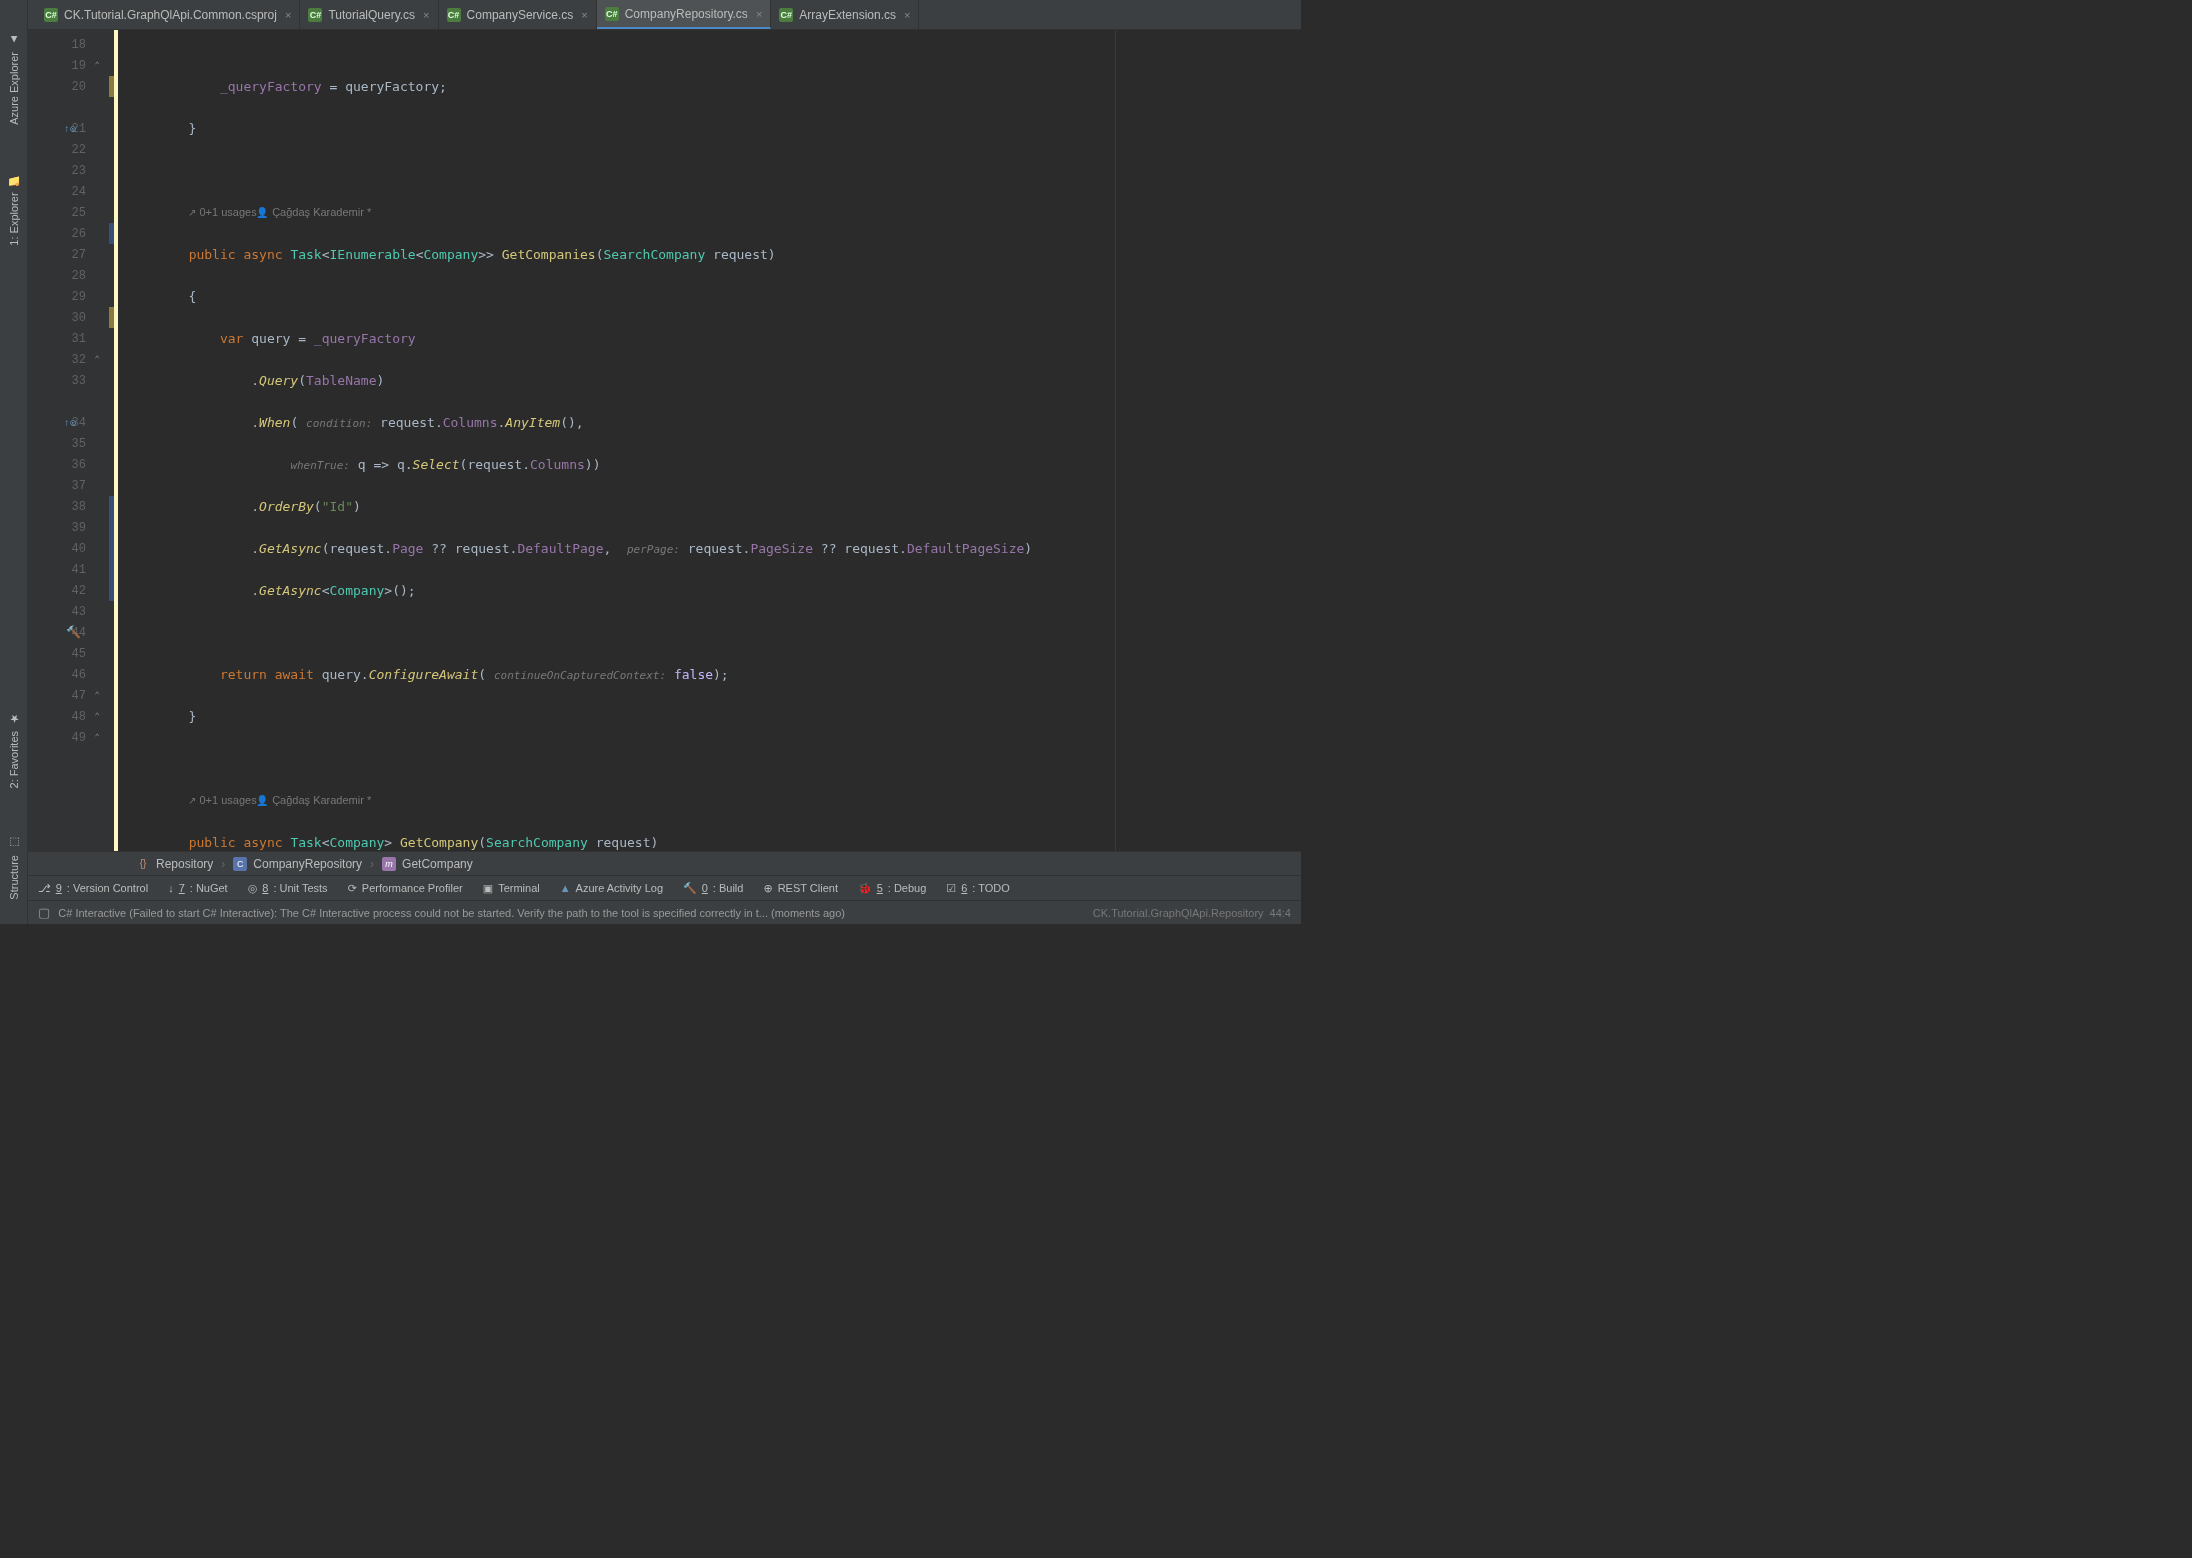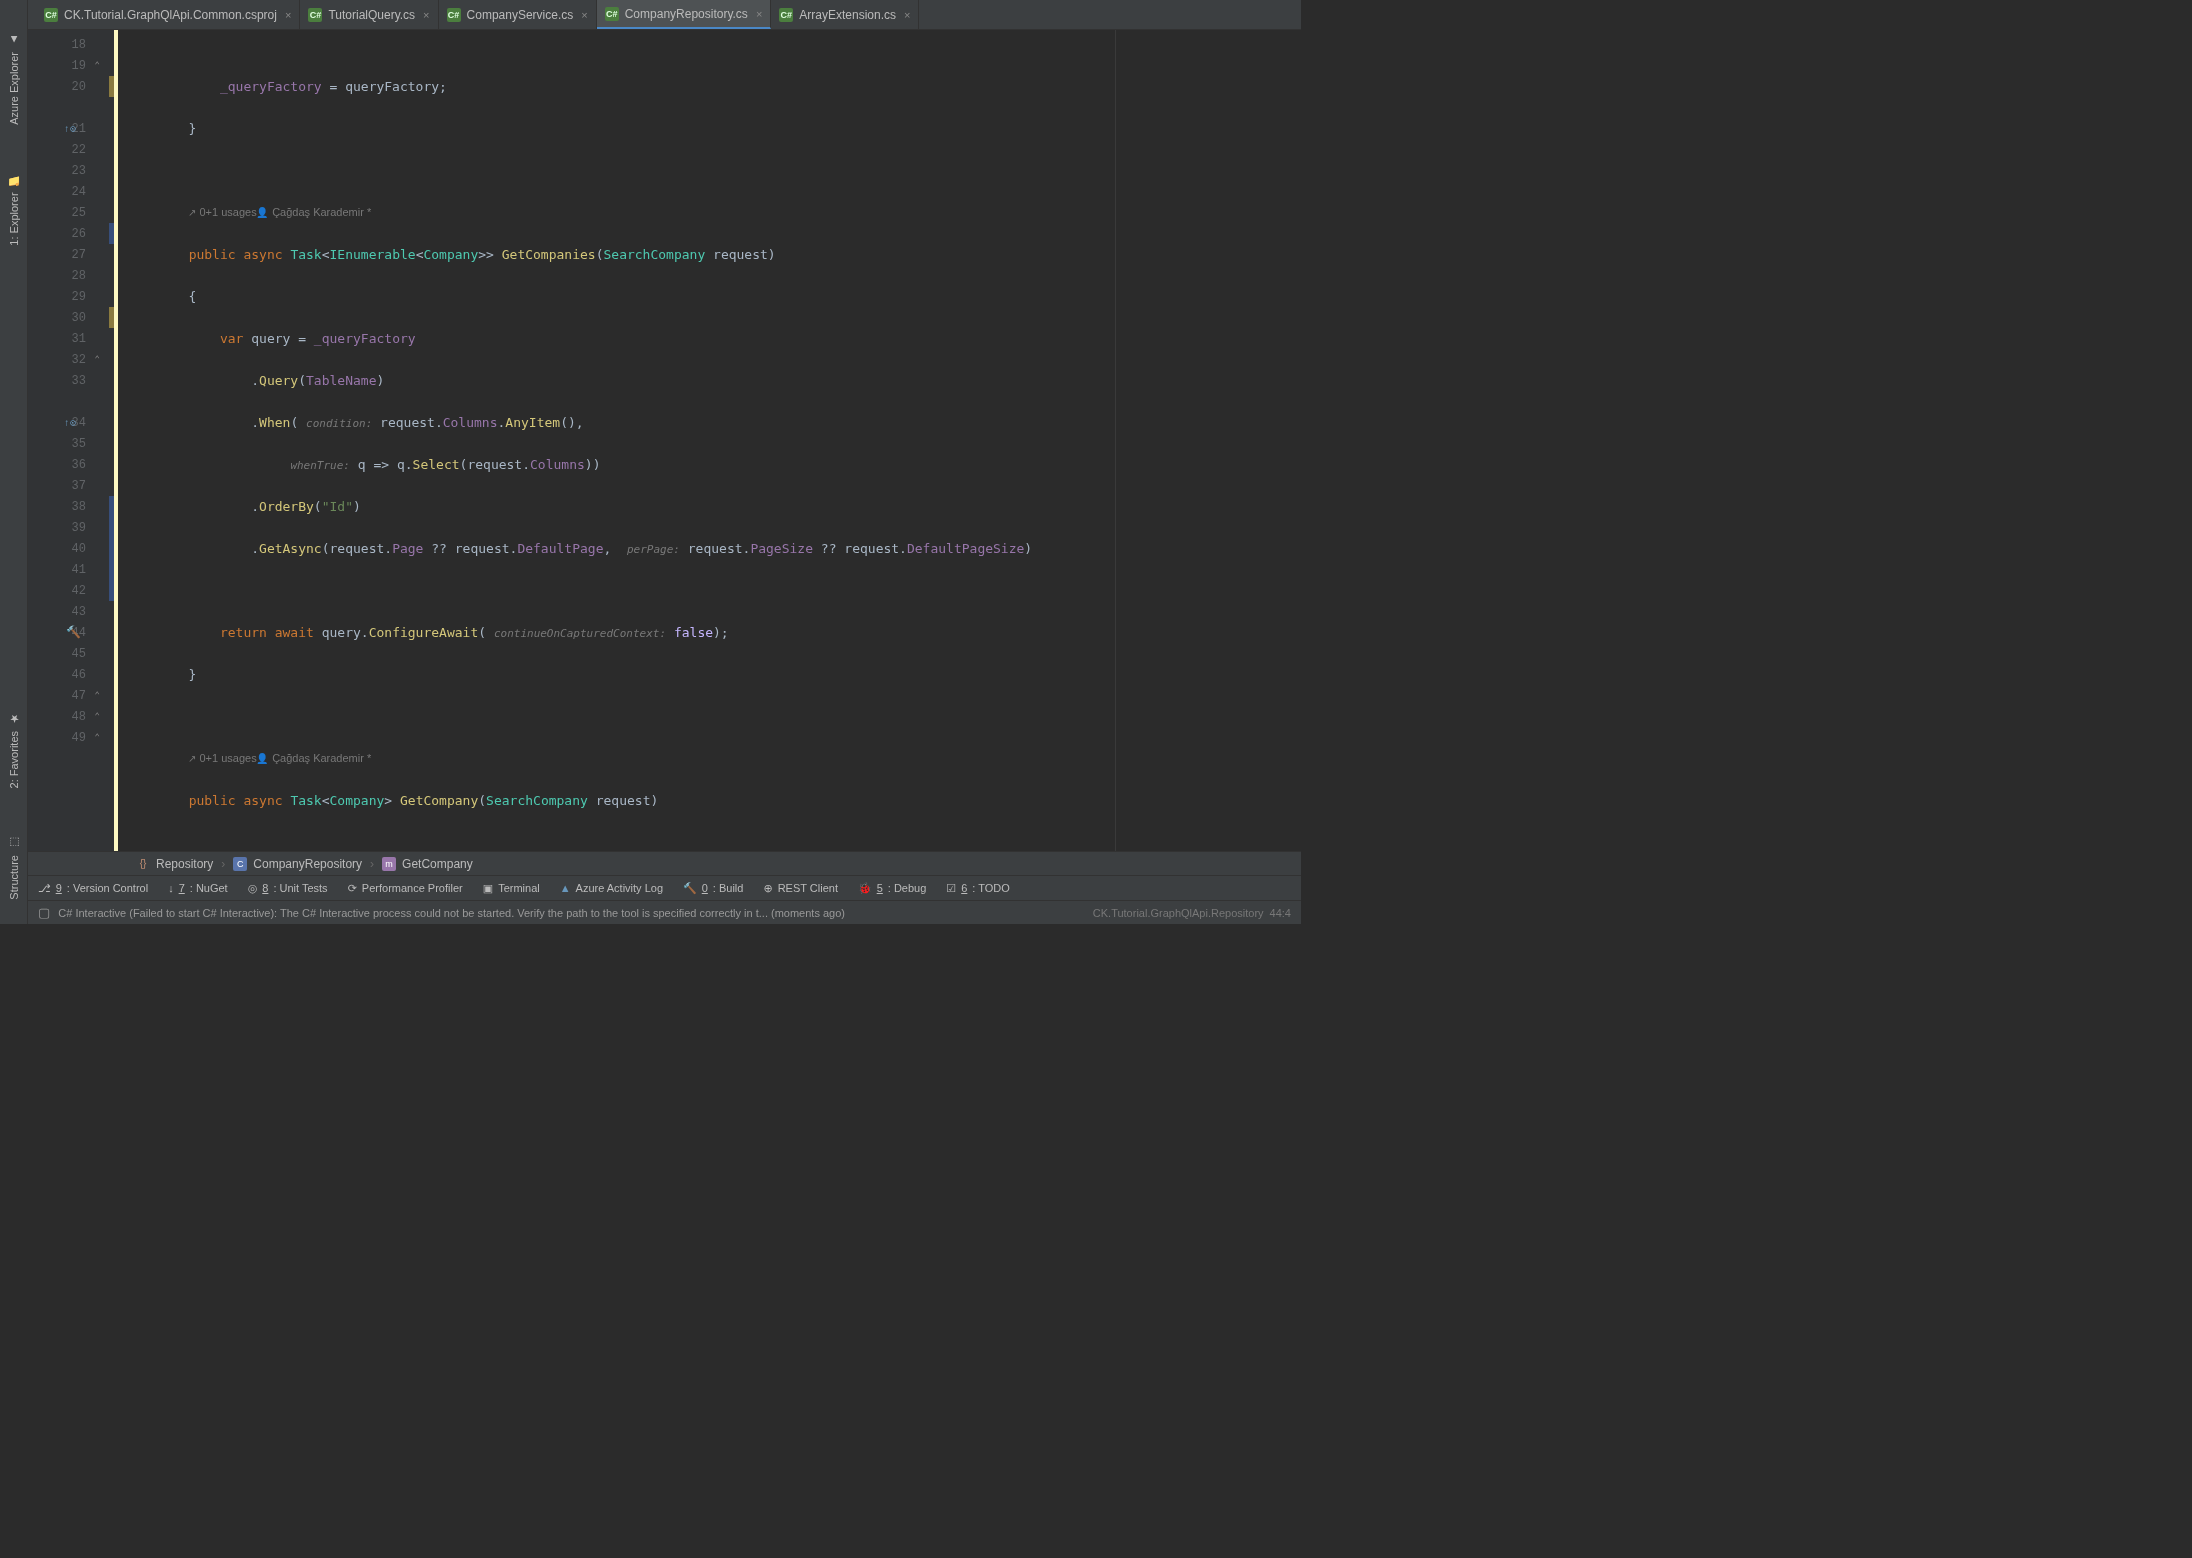--- a/index.html
+++ b/index.html
@@ -107,21 +107,21 @@
   padding: 4px 0 0 8px;
   line-height: 21px;
   white-space: pre;
   font-size: 13px;
   overflow: hidden;
   position: relative;
 }
 .code-line { height: 21px; }
 .kw { color: #cc7832; }
 .teal { color: #4ec9b0; }
-.method { color: #d4c77a; }
+.method { color: #d4c77a; font-style: italic; }
 .method-plain { color: #d4c77a; }
 .field { color: #9876aa; }
 .str { color: #6a8759; }
 .inlay { color: #787878; font-style: italic; font-size: 11px; }
 .bool { color: #c4b5fd; }
 .usages {
   display: flex; 
   font-family: sans-serif; font-size: 11px;
   color: #787878; padding-left: 62px;
 }
@@ -263,20 +263,21 @@
 <div class="code-line"></div>
 <div class="code-line usages"><span><span class="usages-icon">↗</span> <span>0+1 usages</span></span><span><span class="usages-icon">👤</span> <span>Çağdaş Karademir *</span></span></div>
 <div class="code-line">        <span class="kw">public</span> <span class="kw">async</span> <span class="teal">Task</span>&lt;<span class="teal">IEnumerable</span>&lt;<span class="teal">Company</span>&gt;&gt; <span class="method-plain">GetCompanies</span>(<span class="teal">SearchCompany</span> request)</div>
 <div class="code-line">        {</div>
 <div class="code-line">            <span class="kw">var</span> query = <span class="field">_queryFactory</span></div>
 <div class="code-line">                .<span class="method">Query</span>(<span class="field">TableName</span>)</div>
 <div class="code-line">                .<span class="method">When</span>( <span class="inlay">condition:</span> request.<span class="field">Columns</span>.<span class="method">AnyItem</span>(),</div>
 <div class="code-line">                     <span class="inlay">whenTrue:</span> q =&gt; q.<span class="method">Select</span>(request.<span class="field">Columns</span>))</div>
 <div class="code-line">                .<span class="method">OrderBy</span>(<span class="str">"Id"</span>)</div>
 <div class="code-line">                .<span class="method">GetAsync</span>(request.<span class="field">Page</span> ?? request.<span class="field">DefaultPage</span>,  <span class="inlay">perPage:</span> request.<span class="field">PageSize</span> ?? request.<span class="field">DefaultPageSize</span>)</div>
+<div class="code-line">                .<span class="method">GetAsync</span>&lt;<span class="teal">Company</span>&gt;();</div>
 <div class="code-line"></div>
 <div class="code-line">            <span class="kw">return</span> <span class="kw">await</span> query.<span class="method">ConfigureAwait</span>( <span class="inlay">continueOnCapturedContext:</span> <span class="bool">false</span>);</div>
 <div class="code-line">        }</div>
 <div class="code-line"></div>
 <div class="code-line usages"><span><span class="usages-icon">↗</span> <span>0+1 usages</span></span><span><span class="usages-icon">👤</span> <span>Çağdaş Karademir *</span></span></div>
 <div class="code-line">        <span class="kw">public</span> <span class="kw">async</span> <span class="teal">Task</span>&lt;<span class="teal">Company</span>&gt; <span class="method-plain">GetCompany</span>(<span class="teal">SearchCompany</span> request)</div>
 
 
 
 

